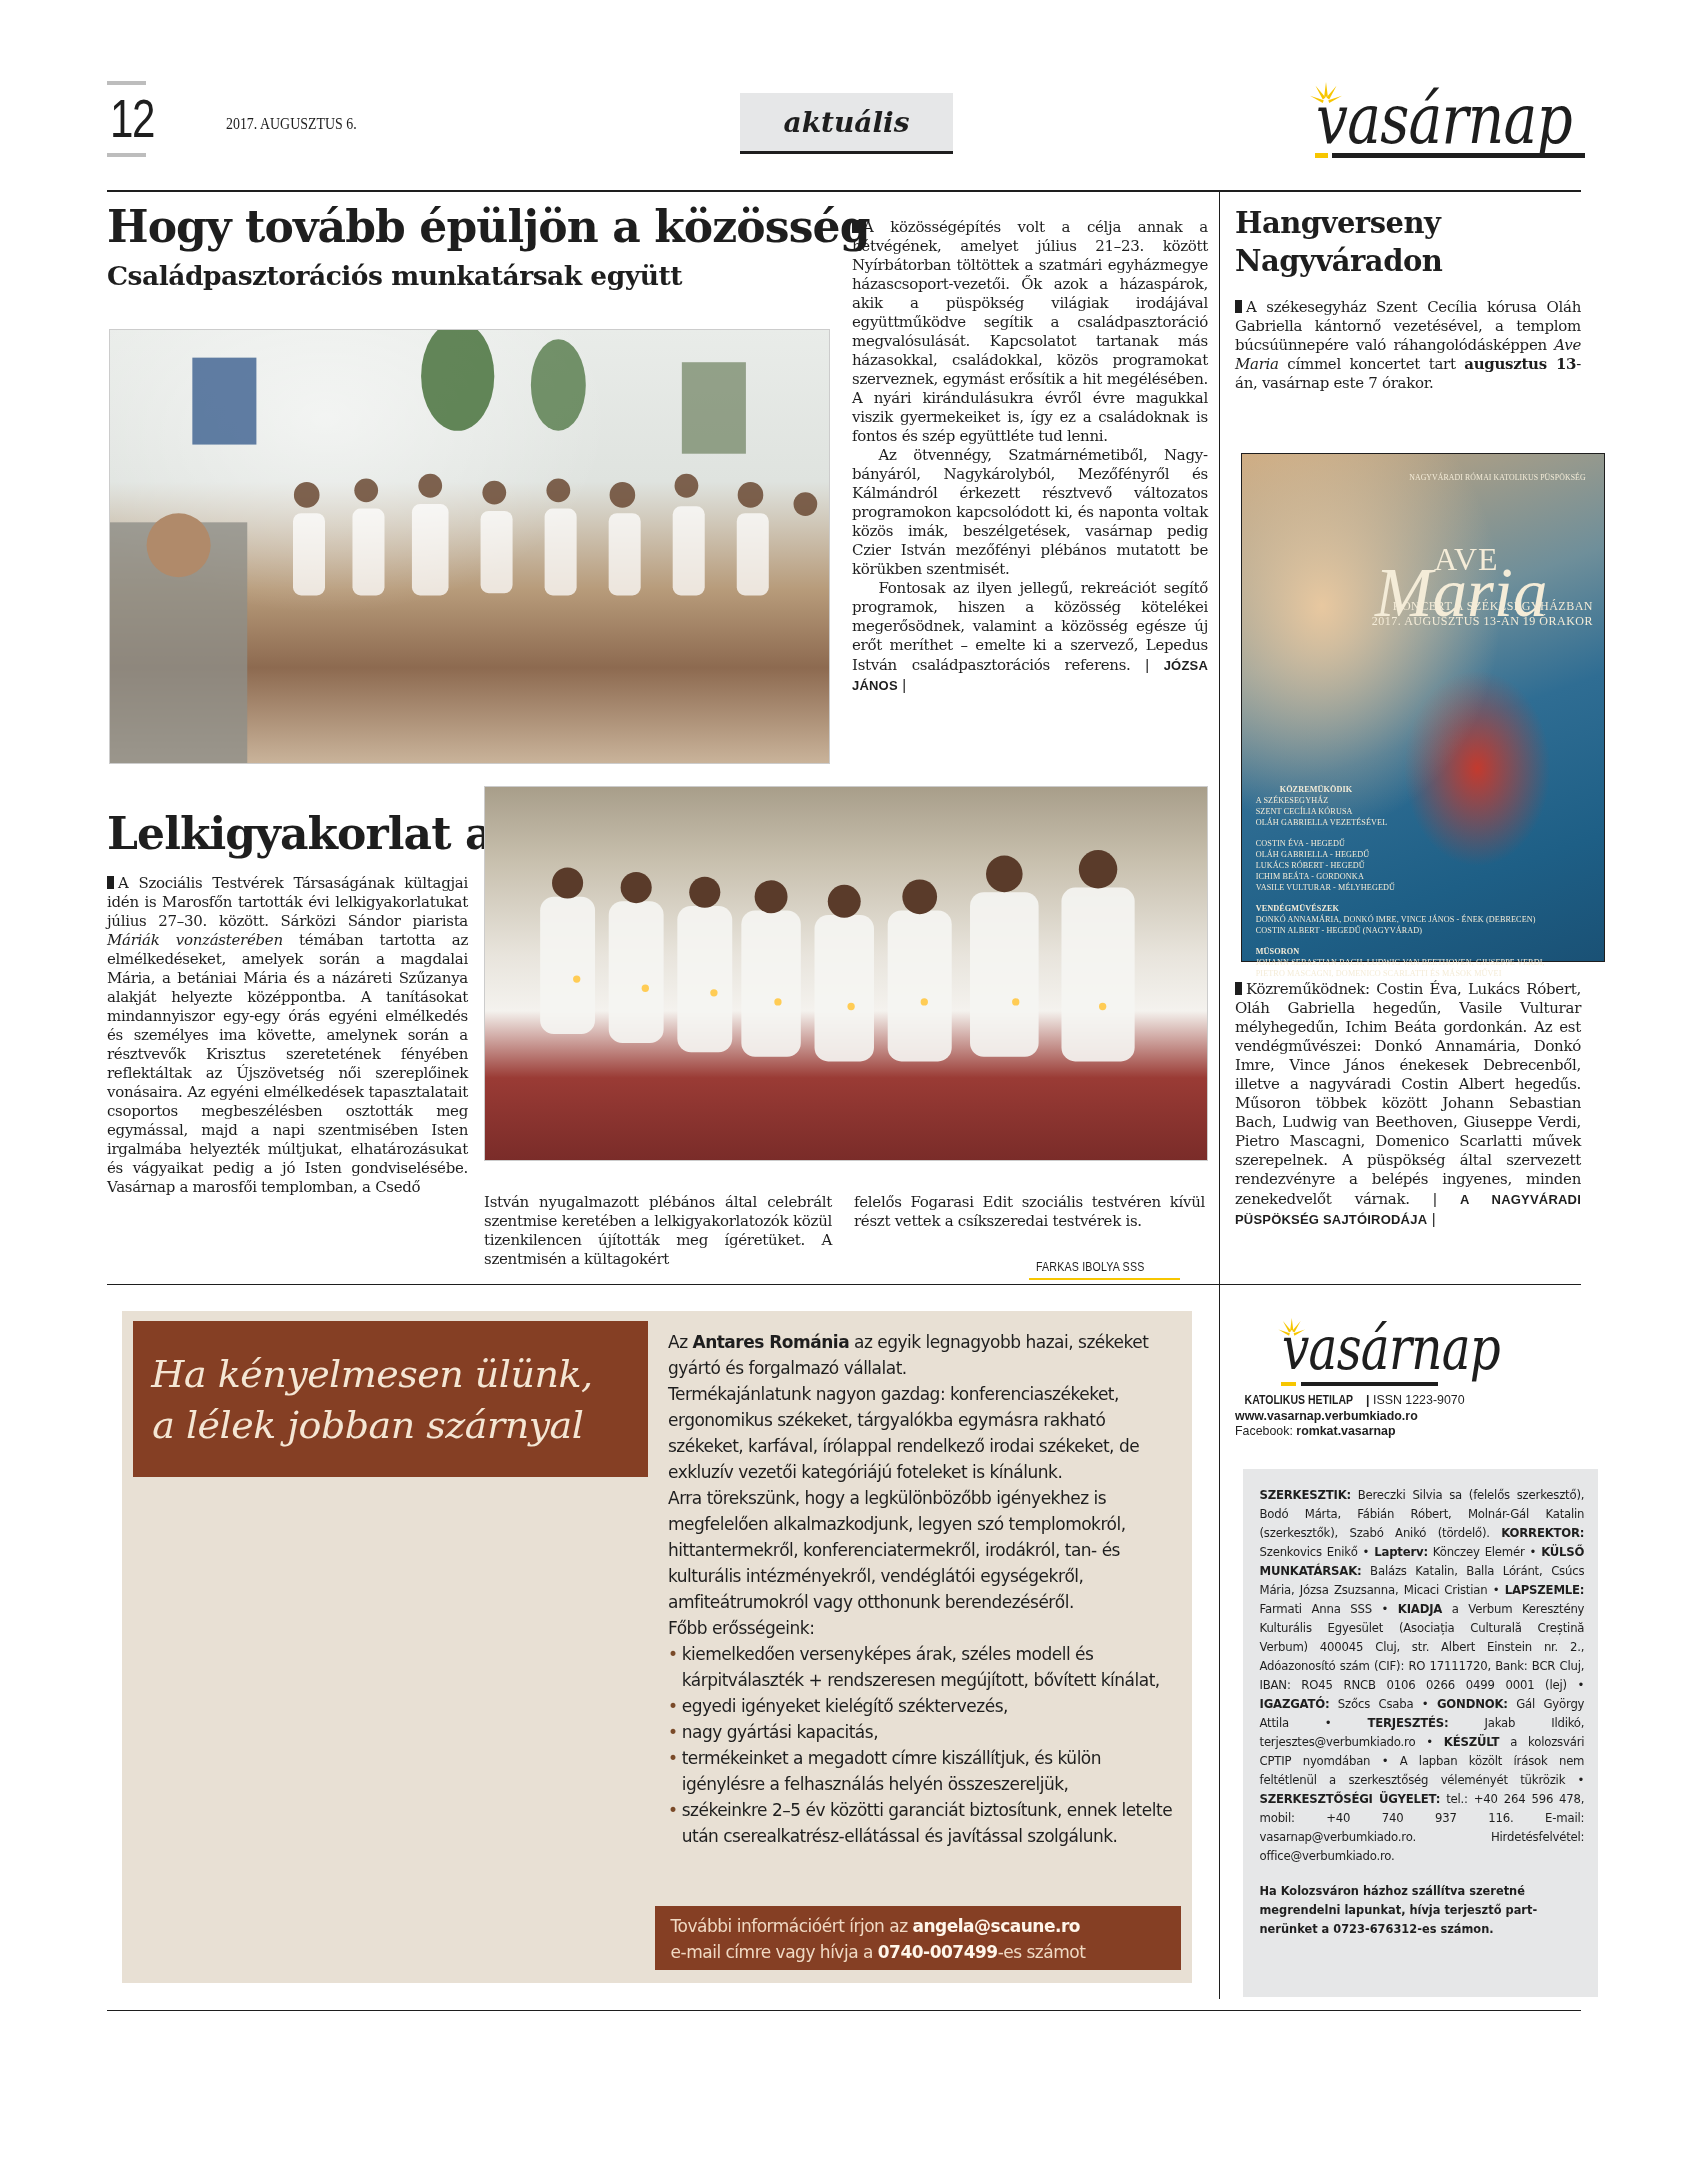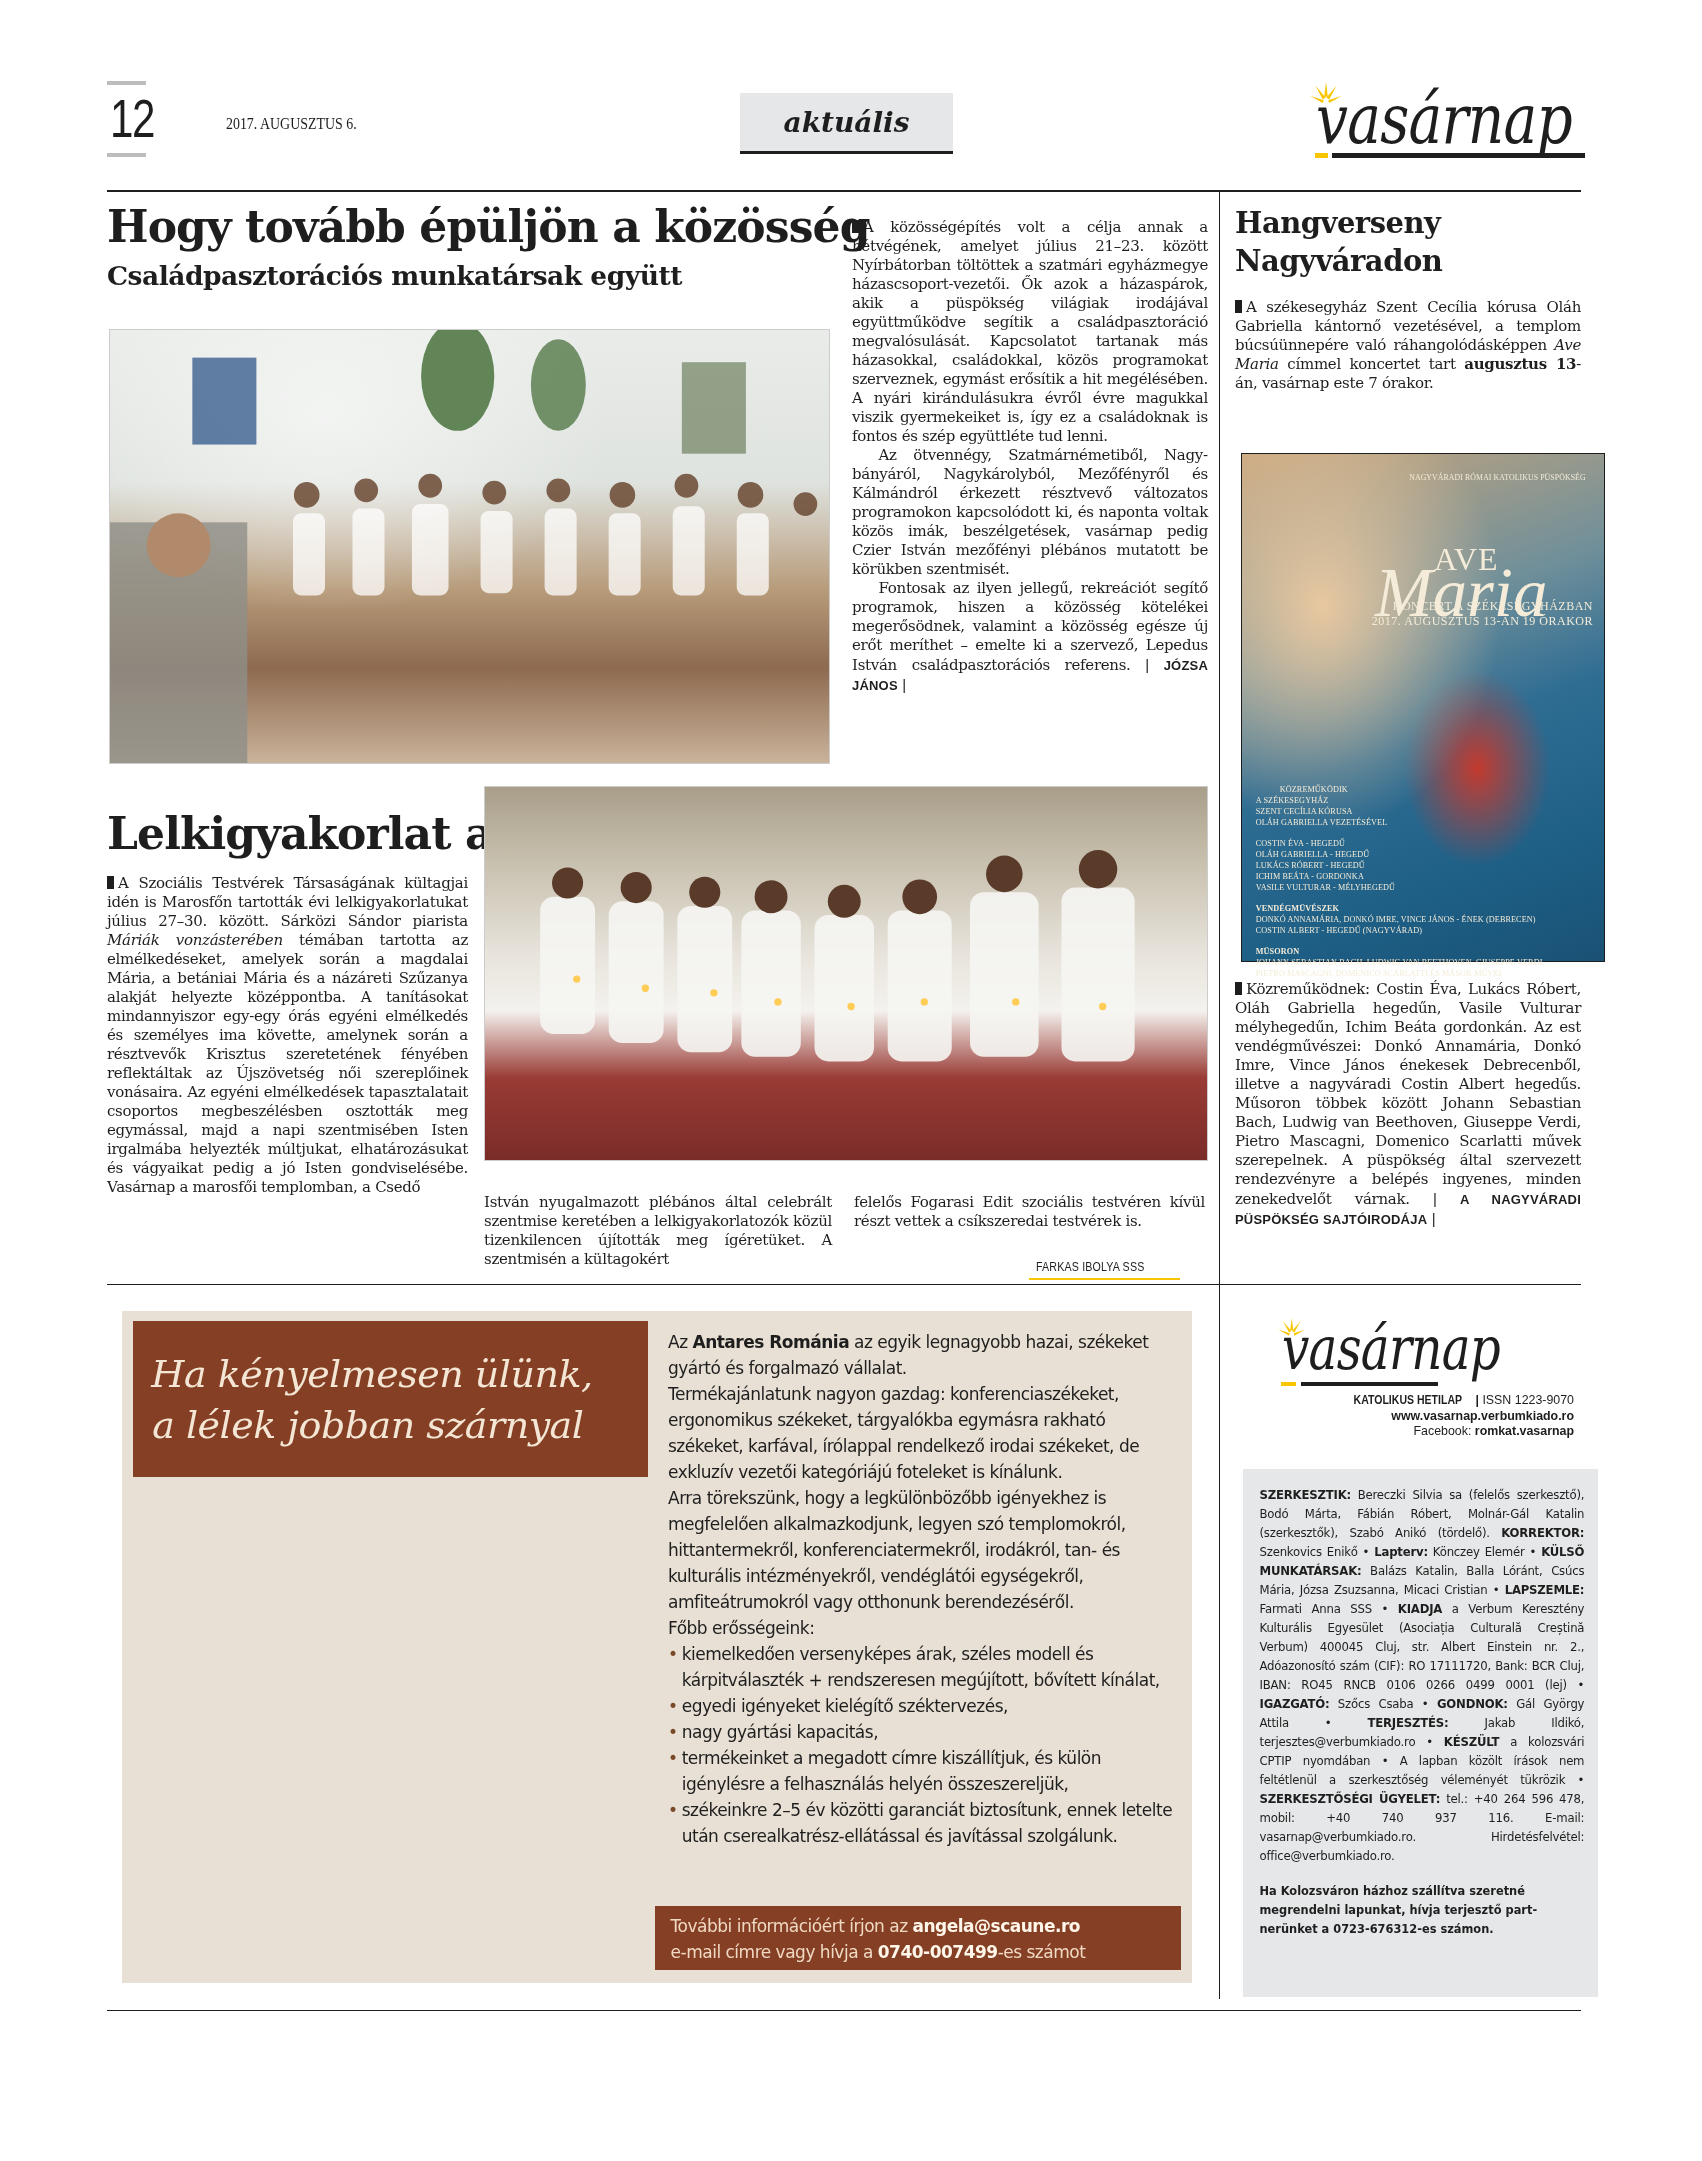--- a/index.html
+++ b/index.html
@@ -41,21 +41,21 @@
       radial-gradient(ellipse at 22% 30%, #e8c8a0 0%, rgba(232,200,160,0) 45%),
       radial-gradient(ellipse at 65% 62%, #c33a2e 0%, rgba(195,58,46,0) 22%),
       linear-gradient(160deg, #c9a67c 0%, #6f8f9a 35%, #2f6d93 55%, #1e5f86 80%, #1a5175 100%);
       border: 1.4px solid #1e1e1e; color: #f4ecd8; font-family: "Liberation Serif", serif; }
   .poster .ave { font-size: 32px; letter-spacing: 0.9px; }
   .poster .maria { font-style: italic; font-size: 69px; line-height: 1; }
   .poster .small { font-size: 8.2px; line-height: 11px; letter-spacing: 0.1px; }
   .poster .koncert { font-size: 12px; letter-spacing: 0.5px; }
 
   
-  .mast-small { font-family: "Liberation Sans", sans-serif; font-size: 12.4px; text-align: right; line-height: 15.6px; }
+  .mast-small { font-family: "Liberation Sans", sans-serif; font-size: 12.4px; text-align: left; line-height: 15.6px; }
   .impressum { background: #e6e7e8; }
   .imp-text { font-family: "DejaVu Sans", sans-serif; font-size: 11.7px; line-height: 19px; text-align: justify; letter-spacing: -0.2px; }
   .imp-text b { font-weight: bold; }
   .imp-note { font-family: "DejaVu Sans", sans-serif; font-size: 11.4px; line-height: 19px; font-weight: bold; }
 
   
   .ad { background: #e8e0d4; }
   .ad-title-box { background: #853f24; color: #f4e6d4; font-family: "DejaVu Serif", serif; font-style: italic; font-size: 38px; line-height: 51px; letter-spacing: -0.5px; }
   .ad-photo { background:
       linear-gradient(90deg, rgba(0,0,0,0) 0%, rgba(0,0,0,0) 100%),
@@ -204,21 +204,21 @@
   <p class="first"><span class="lead-mark"></span><span>A székesegyház Szent Cecília kórusa Oláh Gabriella kántornő vezetésével, a templom búcsúünnepére való ráhango­lódásképpen </span><i>Ave Maria</i><span> címmel koncer­tet tart </span><b>augusztus 13</b><span>-án, vasárnap este 7 órakor.</span></p>
 </div>
 
 <div class="abs poster" style="left:1241px;top:453px;width:364px;height:509px;">
   <div class="abs small" style="right:18.3px;top:18.3px;font-size:7.8px;">NAGYVÁRADI RÓMAI KATOLIKUS PÜSPÖKSÉG</div>
   <div class="abs ave" style="left:192px;top:87px;">AVE</div>
   <div class="abs maria" style="left:133px;top:105px;">Maria</div>
   <div class="abs koncert" style="right:11px;top:145px;">KONCERT A SZÉKESEGYHÁZBAN</div>
   <div class="abs koncert" style="right:11px;top:160px;">2017. AUGUSZTUS 13-ÁN 19 ÓRAKOR</div>
   <div class="abs small" style="left:13.7px;top:330px;width:201px;">
-    <div style="font-weight:normal;padding-left:24px;">KÖZREMŰKÖDIK</div>
+    <div style="font-weight:bold;padding-left:24px;">KÖZREMŰKÖDIK</div>
     <div>A SZÉKESEGYHÁZ</div>
     <div>SZENT CECÍLIA KÓRUSA</div>
     <div>OLÁH GABRIELLA VEZETÉSÉVEL</div>
     <div style="height:10px"></div>
     <div>COSTIN ÉVA - HEGEDŰ</div>
     <div>OLÁH GABRIELLA - HEGEDŰ</div>
     <div>LUKÁCS RÓBERT - HEGEDŰ</div>
     <div>ICHIM BEÁTA - GORDONKA</div>
     <div>VASILE VULTURAR - MÉLYHEGEDŰ</div>
     <div style="height:10px"></div>

